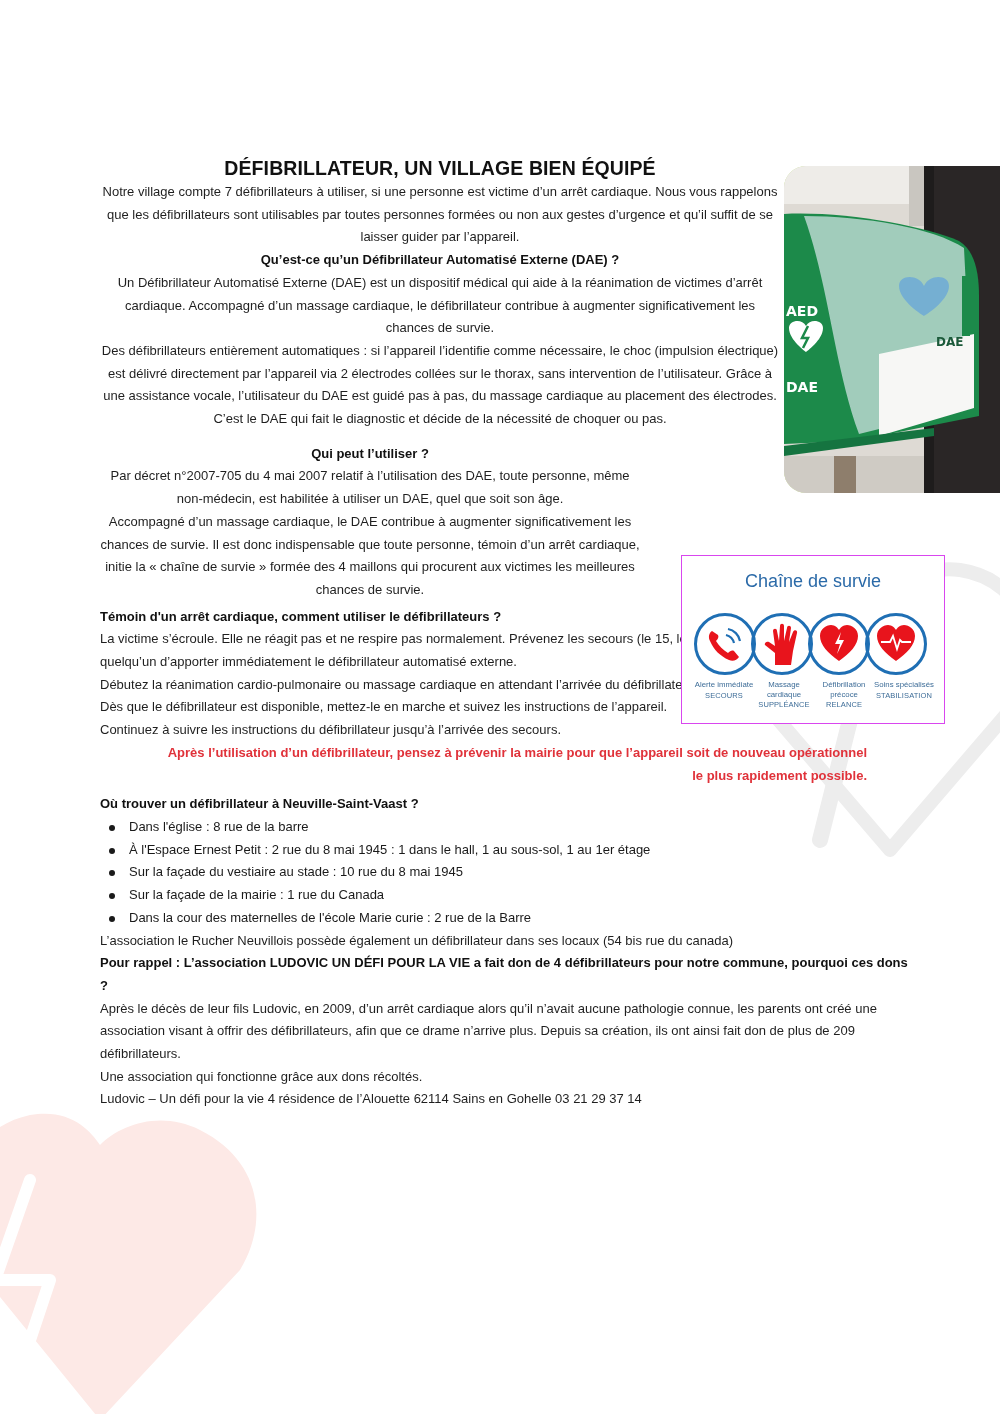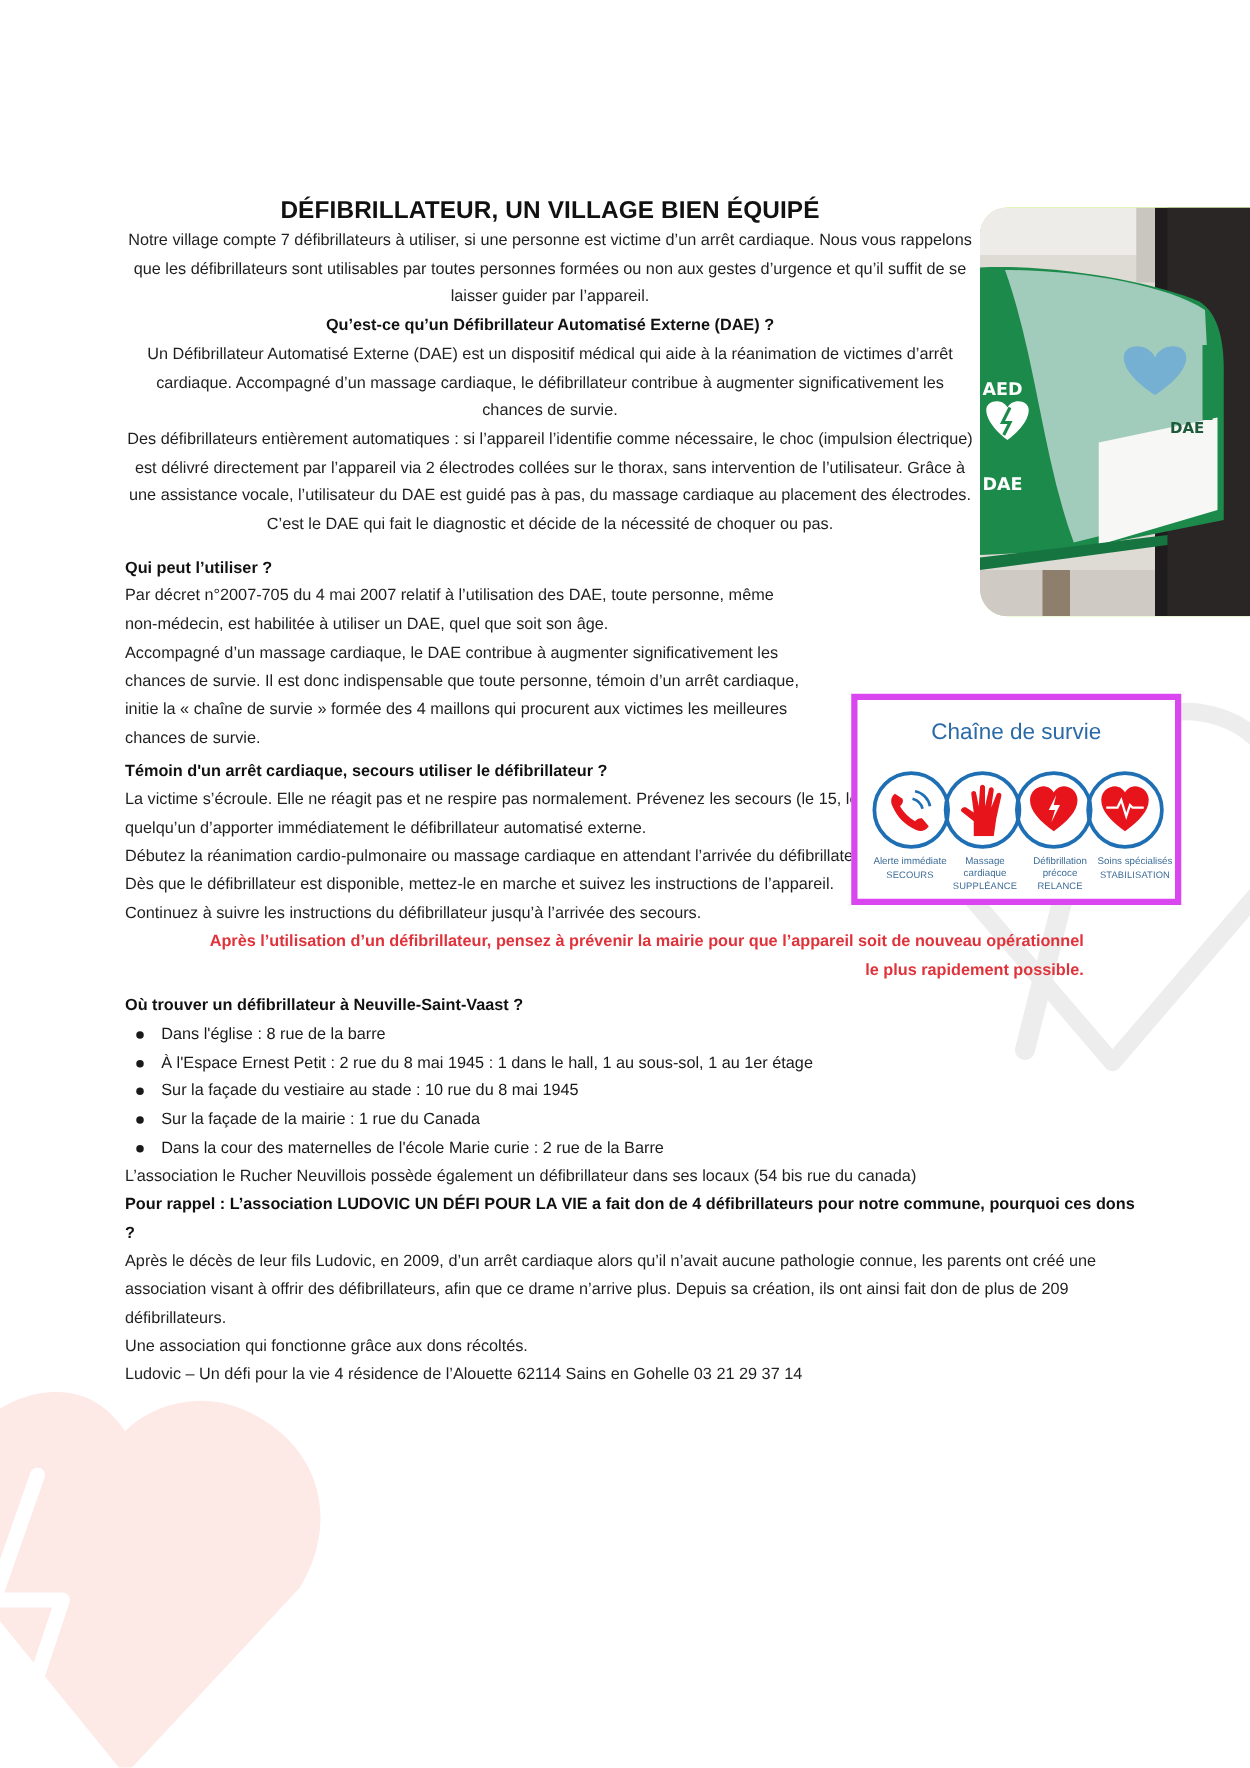--- a/index.html
+++ b/index.html
@@ -10,25 +10,25 @@
   .bg-heart-pink { position: absolute; left: -40px; top: 1090px; width: 330px; height: 330px; z-index: 0; }
 
   .page { position: absolute; left: 100px; top: 155px; width: 820px; z-index: 1; }
   .title { font-weight: bold; font-size: 19.5px; line-height: 26px; letter-spacing: 0.1px; color: #111; }
   p, li, .h { font-size: 13px; line-height: 22.7px; }
   .h { font-weight: bold; color: #111; }
   .txt { color: #1f1f1f; }
   .gap { height: 12px; }
 
   .intro-block { width: 680px; text-align: center; }
-  .who-block { width: 540px; }
+  .who-block { width: 540px; text-align: center; }
 
   .aed-photo { position: absolute; left: 784px; top: 166px; width: 216px; height: 327px; border-radius: 22px 0 0 22px; overflow: hidden; z-index: 2; background: #bef264; }
 
-  .chain-box { position: absolute; left: 681px; top: 555px; width: 264px; height: 169px; border: 5px solid #d946ef; background: #fff; z-index: 2; }
+  .chain-box { position: absolute; left: 681px; top: 555px; width: 264px; height: 169px; border: 1px solid #d946ef; background: #fff; z-index: 2; }
   .chain-title { text-align: center; color: #2b6aa8; font-size: 18px; margin-top: 15px; font-family: "Liberation Sans", sans-serif; }
   .chain-row { position: absolute; left: 12px; top: 57px; width: 240px; height: 60px; }
   .chain-ring { position: absolute; top: 0; width: 62px; height: 62px; border: 3.5px solid #1f6fb4; border-radius: 50%; background: transparent; }
   .chain-icon { position: absolute; top: 10px; width: 42px; height: 42px; }
   .chain-labels { position: absolute; left: 12px; top: 124px; width: 240px; display: flex; }
   .chain-label { width: 60px; text-align: center; font-size: 7.8px; line-height: 9.5px; color: #3e6d98; }
   .chain-label .sub { display: block; margin-top: 1px; font-size: 7.5px; letter-spacing: 0.1px; }
 
   .notice { color: #e0323a; font-weight: bold; text-align: right; width: 700px; margin-left: 67px; }
   ul.places { list-style: none; margin-left: 6px; }
@@ -118,21 +118,21 @@
 
   <div class="who-block">
     <div class="h">Qui peut l’utiliser ?</div>
     <p class="txt">Par décret n°2007-705 du 4 mai 2007 relatif à l’utilisation des DAE, toute personne, même non-médecin, est habilitée à utiliser un DAE, quel que soit son âge.</p>
     <p class="txt">Accompagné d’un massage cardiaque, le DAE contribue à augmenter significativement les chances de survie. Il est donc indispensable que toute personne, témoin d’un arrêt cardiaque, initie la « chaîne de survie » formée des 4 maillons qui procurent aux victimes les meilleures chances de survie.</p>
   </div>
 
   <div style="height:4px"></div>
 
   <div style="width:800px">
-    <div class="h">Témoin d'un arrêt cardiaque, secours utiliser le défibrillateur ?</div>
+    <div class="h">Témoin d'un arrêt cardiaque, comment utiliser le défibrillateurs ?</div>
     <p class="txt">La victime s’écroule. Elle ne réagit pas et ne respire pas normalement. Prévenez les secours (le 15, le 18 ou le 112) et demandez à quelqu’un d’apporter immédiatement le défibrillateur automatisé externe.</p>
     <p class="txt">Débutez la réanimation cardio-pulmonaire ou massage cardiaque en attendant l’arrivée du défibrillateur.</p>
     <p class="txt">Dès que le défibrillateur est disponible, mettez-le en marche et suivez les instructions de l’appareil.</p>
     <p class="txt">Continuez à suivre les instructions du défibrillateur jusqu’à l’arrivée des secours.</p>
     <p class="notice">Après l’utilisation d’un défibrillateur, pensez à prévenir la mairie pour que l’appareil soit de nouveau opérationnel le plus rapidement possible.</p>
   </div>
 
   <div style="height:6px"></div>
 
   <div style="width:815px">

